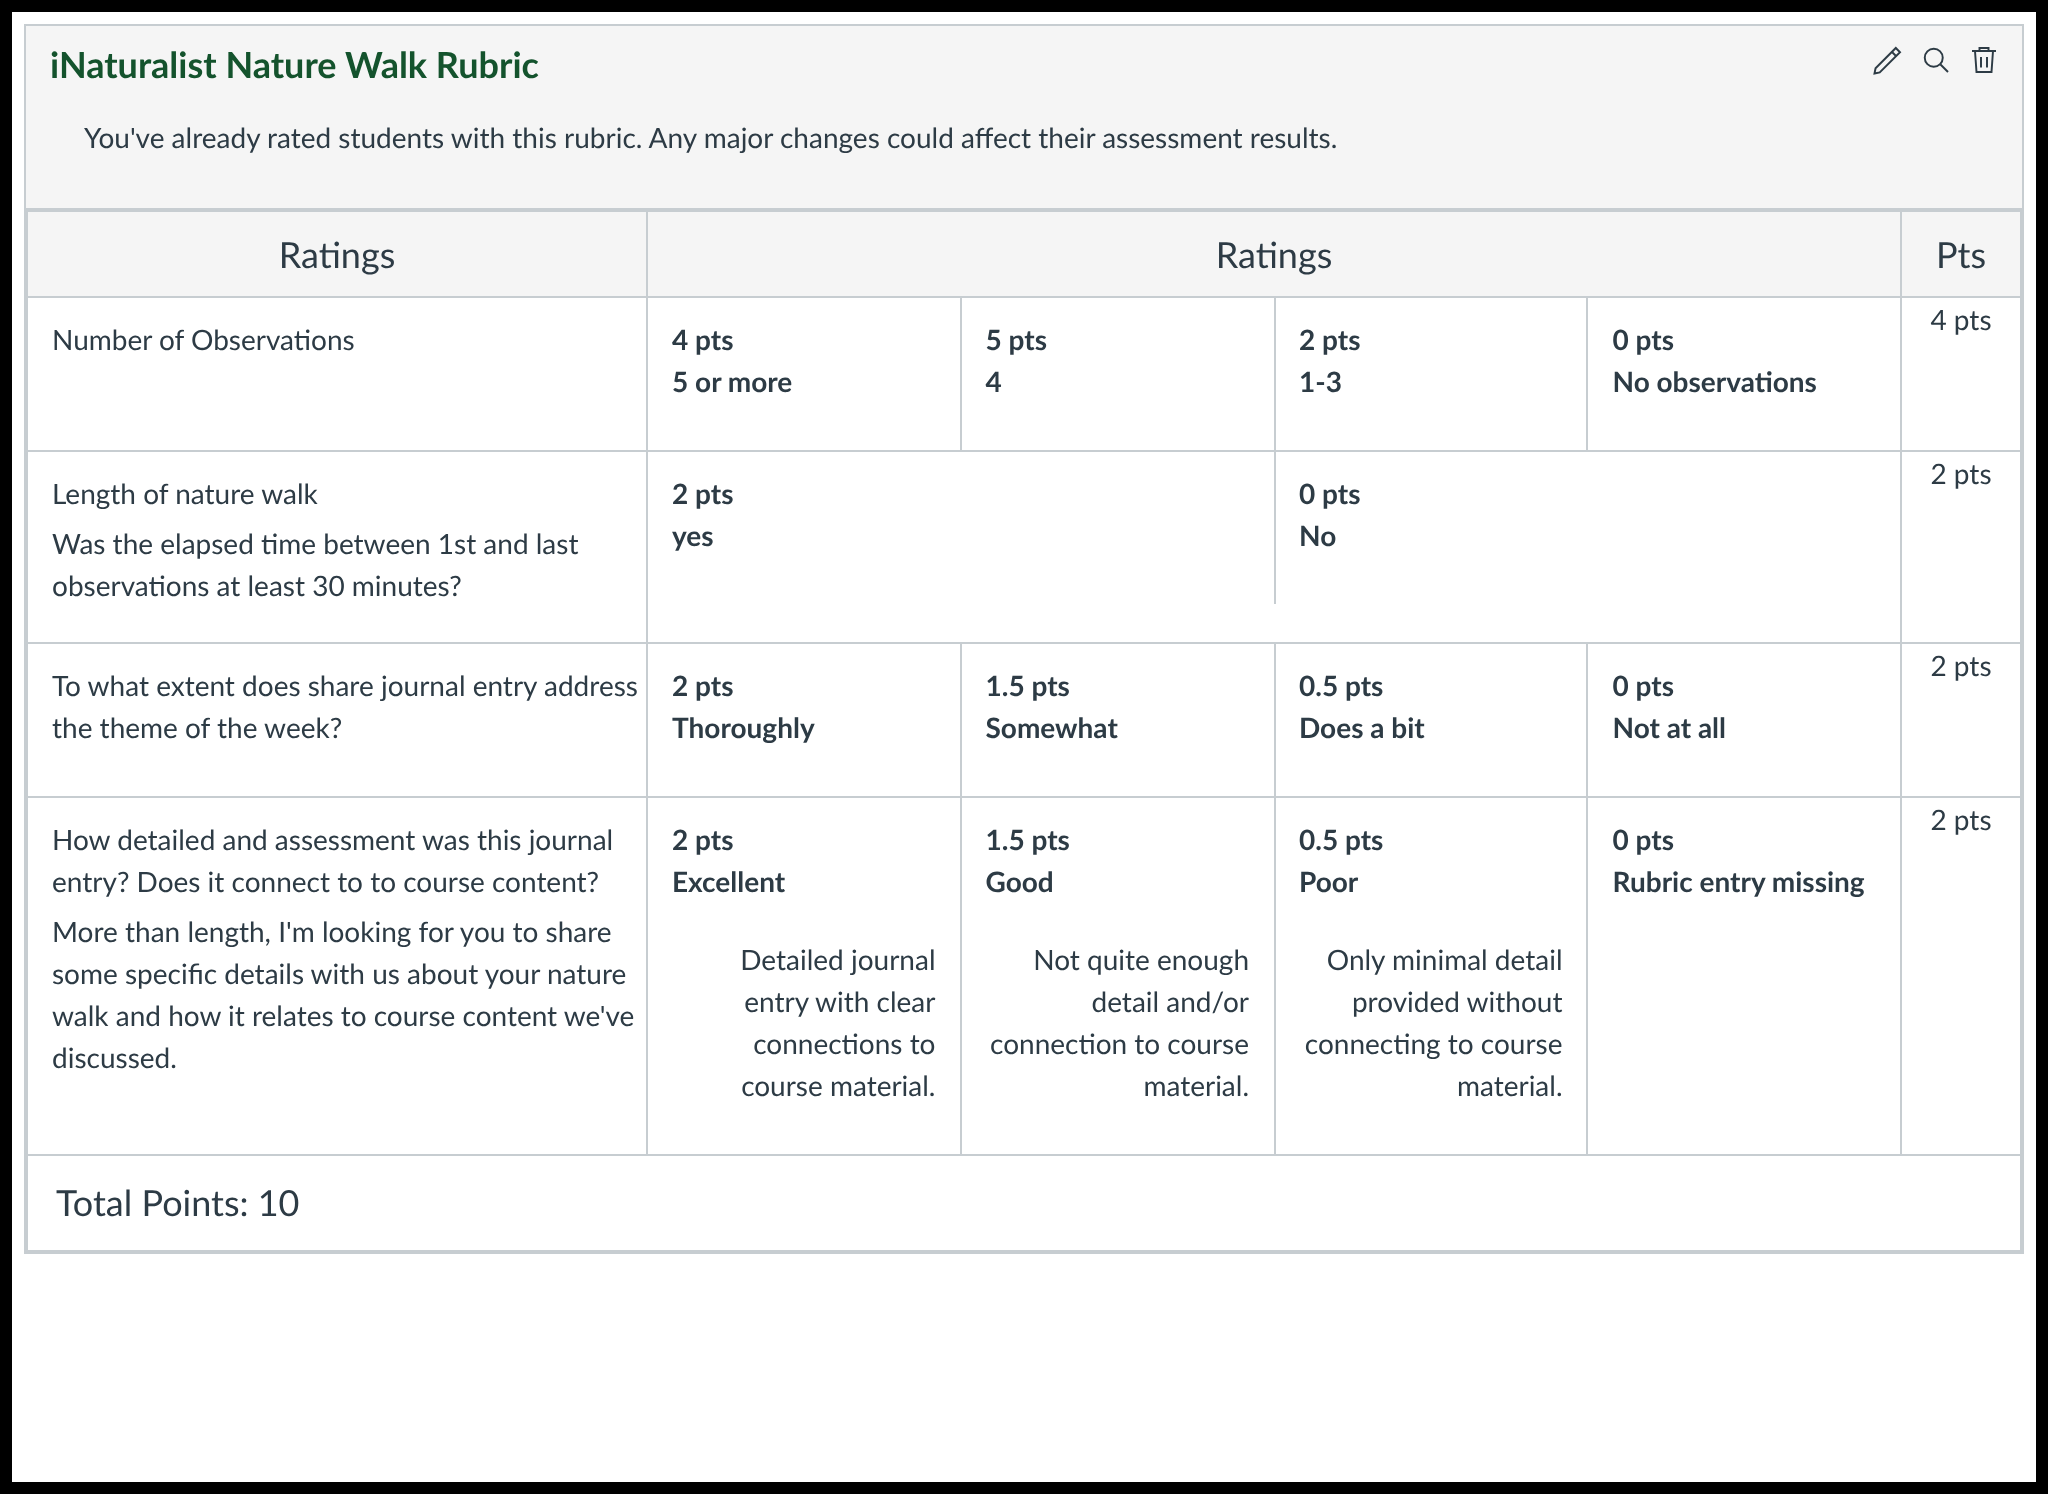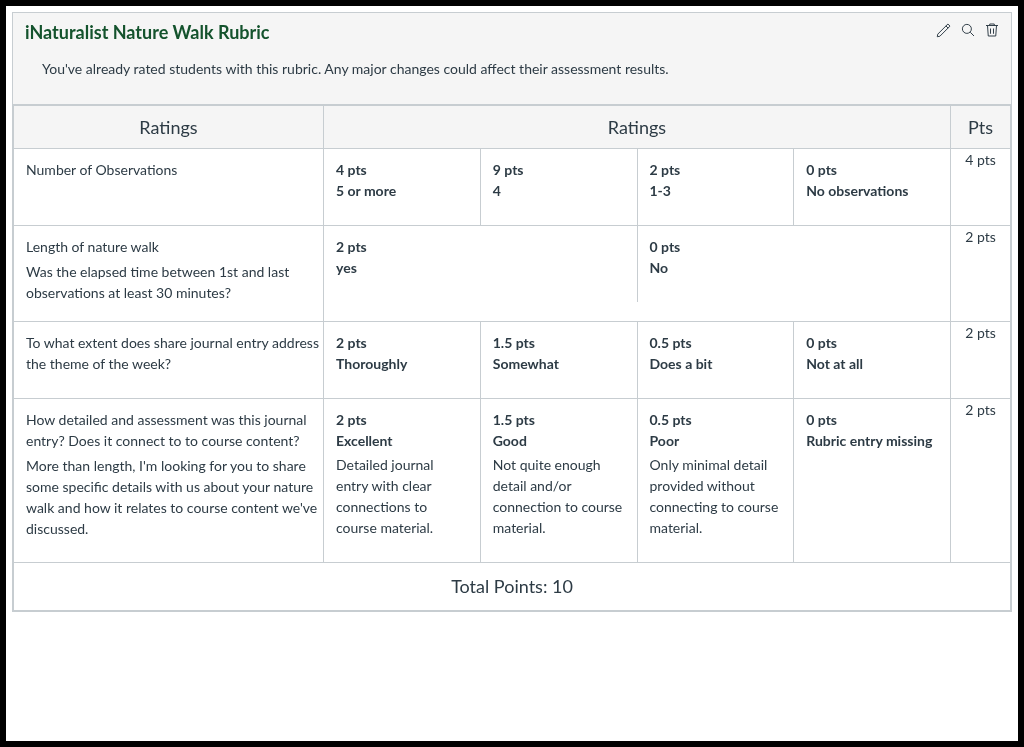--- a/index.html
+++ b/index.html
@@ -73,30 +73,30 @@
     min-height: 100%;
   }
   .rating {
     border-right: 1px solid #c7cdd1;
     padding: 10px 12px 24px 12px;
     flex: 1 1 0;
   }
   .rating:last-child { border-right: none; }
   .rating .pts { font-weight: 700; }
   .rating .label { font-weight: 700; }
-  .rating .desc { font-weight: 400; margin-top: 3px; }
+  .rating .desc { font-weight: 400; margin-top: 18px; text-align: right; }
   .pts-cell {
     text-align: center;
     vertical-align: middle;
     font-size: 16px;
     white-space: nowrap;
     padding: 0 6px;
   }
   .total-row td {
-    text-align: center;
+    text-align: left;
     padding: 10px 14px;
     font-size: 18px;
     border-top: 1px solid #c7cdd1;
   }
   col.col-criteria { width: 310px; }
   col.col-ratings  { width: auto; }
   col.col-pts      { width: 60px; }
 </style>
 </head>
 <body>
@@ -147,21 +147,21 @@
           <td class="criteria-cell">
             <div class="criteria-title">Number of Observations</div>
           </td>
           <td style="padding: 0px;">
             <div class="ratings-wrap">
               <div class="rating">
                 <div class="pts">4 pts</div>
                 <div class="label">5 or more</div>
               </div>
               <div class="rating">
-                <div class="pts">9 pts</div>
+                <div class="pts">5 pts</div>
                 <div class="label">4</div>
               </div>
               <div class="rating">
                 <div class="pts">2 pts</div>
                 <div class="label">1-3</div>
               </div>
               <div class="rating">
                 <div class="pts">0 pts</div>
                 <div class="label">No observations</div>
               </div>

